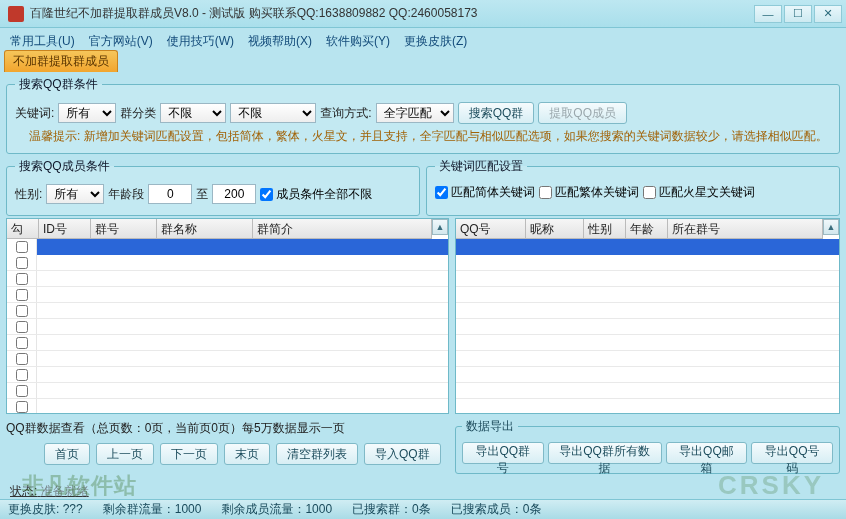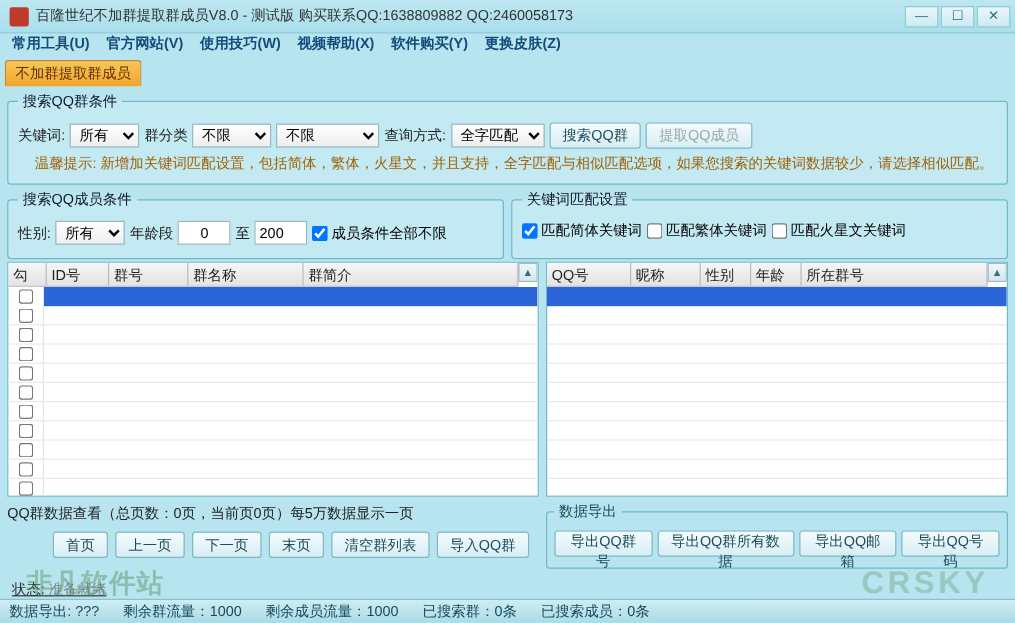--- a/index.html
+++ b/index.html
@@ -3,21 +3,21 @@
 <meta charset="utf-8">
 <style>
 * { box-sizing: border-box; margin: 0; padding: 0; font-family: "Microsoft YaHei", SimSun, Arial, sans-serif; font-size: 12px; }
 body { background: #b8e4ef; width: 846px; height: 519px; overflow: hidden; position: relative; }
 .titlebar { height: 28px; background: linear-gradient(#bde7f1,#a9dfeb); display: flex; align-items: center; padding: 0 4px 0 8px; border-bottom: 1px solid #7fc5d4; }
 .title-icon { width: 16px; height: 16px; background:#c0392b; border-radius:2px; margin-right:6px; }
 .title-text { color:#333; flex:0 0 auto; }
 .title-spacer { flex:1; }
 .win-btn { width:28px; height:18px; margin-left:2px; background:linear-gradient(#e9f7fb,#cdeaf1); border:1px solid #8fcad7; display:flex; align-items:center; justify-content:center; color:#2a6b7c; font-size:11px; cursor:pointer; }
 .win-btn.close{ color:#2a6b7c;}
-.menubar { height:22px; display:flex; align-items:flex-start; gap:14px; padding:0 10px; background:#b8e4ef;font-weight:bold; }
+.menubar { height:22px; display:flex; align-items:flex-end; gap:14px; padding:0 10px; background:#b8e4ef; }
 .menubar span{ color:#134b7a; cursor:pointer;}
 .tabbar { height:22px; padding:0 4px; }
 .tab { display:inline-block; background:linear-gradient(#f6c65a,#f2a52e); border:1px solid #c9831e; border-bottom:none; padding:2px 8px; color:#5a3500; border-radius:3px 3px 0 0;text-align:center;}
 .main { padding:4px 6px; }
 fieldset.group { border:1px solid #6fb9c8; border-radius:3px; background:#c3e9f2; padding:6px 8px 8px 8px; margin-bottom:4px;}
 fieldset.group > legend { padding:0 4px; color:#0f172a; background:transparent;}
 .row { display:flex; align-items:center; gap:4px; margin:3px 0; flex-wrap:nowrap;}
 .lbl { color:#222; white-space:nowrap; }
 input.txt, select.sel { height:20px; border:1px solid #9bb7c4; background:#fff; padding:0 3px; }
 input.txt { width:130px;}
@@ -98,21 +98,21 @@
 
   <div class="two-col">
     <fieldset class="group" style="margin-bottom:0">
       <legend>搜索QQ成员条件</legend>
       <div class="row">
         <span class="lbl">性别:</span>
         <select class="sel" style="width:58px"><option>所有</option></select>
         <span class="lbl">年龄段</span>
         <input class="txt" style="width: 44px; text-align: center;" value="0">
         <span class="lbl">至</span>
-        <input class="txt" style="width: 44px; text-align: left;" value="200">
+        <input class="txt" style="width: 44px; text-align: center;" value="200">
         <label class="chk-lbl">
             <input type="checkbox" checked="" style="">
             <span>成员条件全部不限</span>
           </label>
       </div>
     </fieldset>
     <fieldset class="group" style="margin-bottom:0">
       <legend>关键词匹配设置</legend>
       <div class="row">
         <label class="chk-lbl">
@@ -254,18 +254,18 @@
       </fieldset>
     </div>
   </div>
 
 </div>
 
 <div class="watermark">非凡软件站</div>
 <div class="watermark2">CRSKY</div>
 
 <div class="footer">
-  <span>数据导出: ???</span>
+  <span>更换皮肤: ???</span>
   <span>剩余群流量：1000</span>
   <span>剩余成员流量：1000</span>
   <span>已搜索群：0条</span>
   <span>已搜索成员：0条</span>
 </div>
 
 </body></html>

